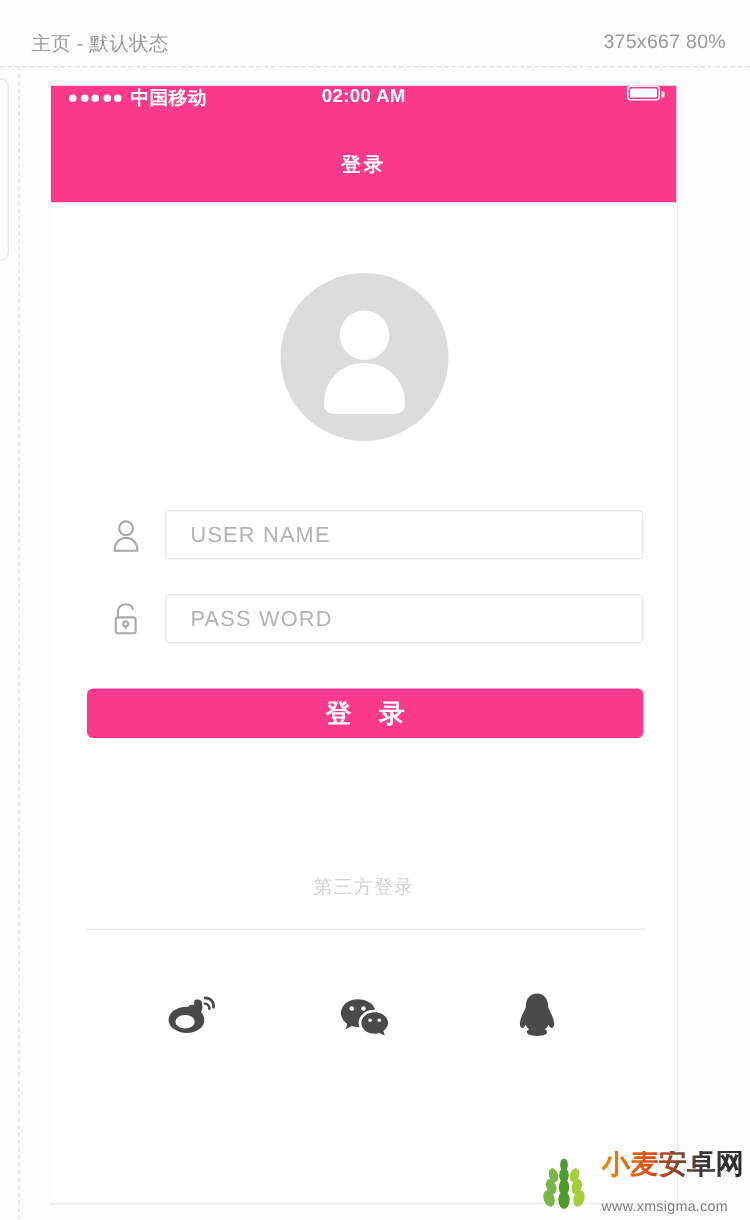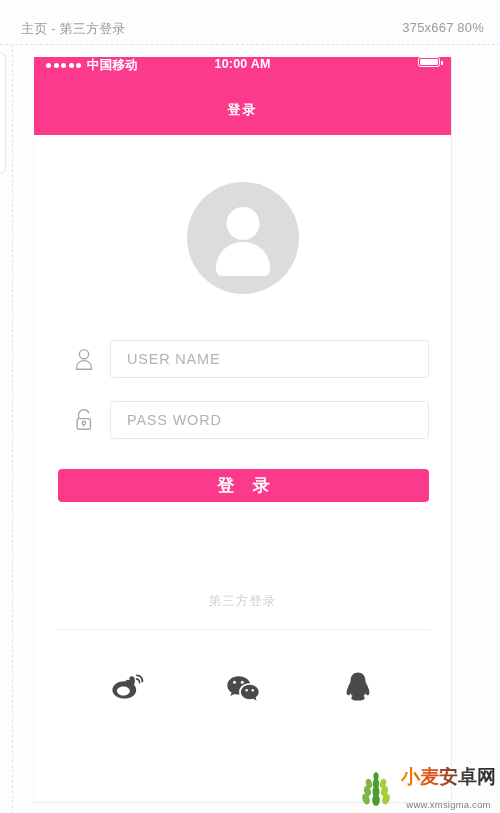--- a/index.html
+++ b/index.html
@@ -228,21 +228,21 @@
   .field-icon {
     width: 52px;
     flex: 0 0 52px;
     display: flex;
     align-items: center;
     justify-content: center;
     color: #a8a8a8;
   }
   .field-input {
     flex: 1;
-    height: 38px;
+    height: 33px;
     border: 1px solid #e9e9e9;
     border-radius: 3px;
     background: #ffffff;
     box-sizing: border-box;
     display: flex;
     align-items: center;
     padding: 0 14px;
   }
   .field-input input {
     border: 0;
@@ -333,49 +333,48 @@
     background: linear-gradient(90deg, #f08a00 0%, #d94d18 35%, #3a3a3a 70%, #2c2c2c 100%);
     -webkit-background-clip: text;
     background-clip: text;
     color: transparent;
   }
   .wm-url {
     font-size: 9.5px;
     color: #7d7d7d;
     letter-spacing: 0.2px;
     margin-top: 14px;
-    text-align: center;
   }
 </style>
 </head>
 <body>
 
 <div class="canvas">
 
-  <div class="artboard-label">主页 - 第三方登录</div>
+  <div class="artboard-label">主页 - 默认状态</div>
   <div class="artboard-size">375x667 80%</div>
 
   <div class="guide-dotted-h"></div>
   <div class="guide-dotted-v"></div>
   <div class="neighbor-artboard"></div>
 
   <div class="phone">
 
     <div class="statusbar">
       <div class="sb-left">
         <span class="dots">
           <i></i>
             <i></i>
             <i></i>
             <i></i>
             <i></i>
         </span>
         <span class="carrier">中国移动</span>
       </div>
-      <div class="sb-time">10:00 AM</div>
+      <div class="sb-time">02:00 AM</div>
       <div class="sb-right">
         <span class="battery">
             <span></span>
           </span>
       </div>
     </div>
 
     <div class="navbar">
       <div class="navbar-title">登录</div>
     </div>

